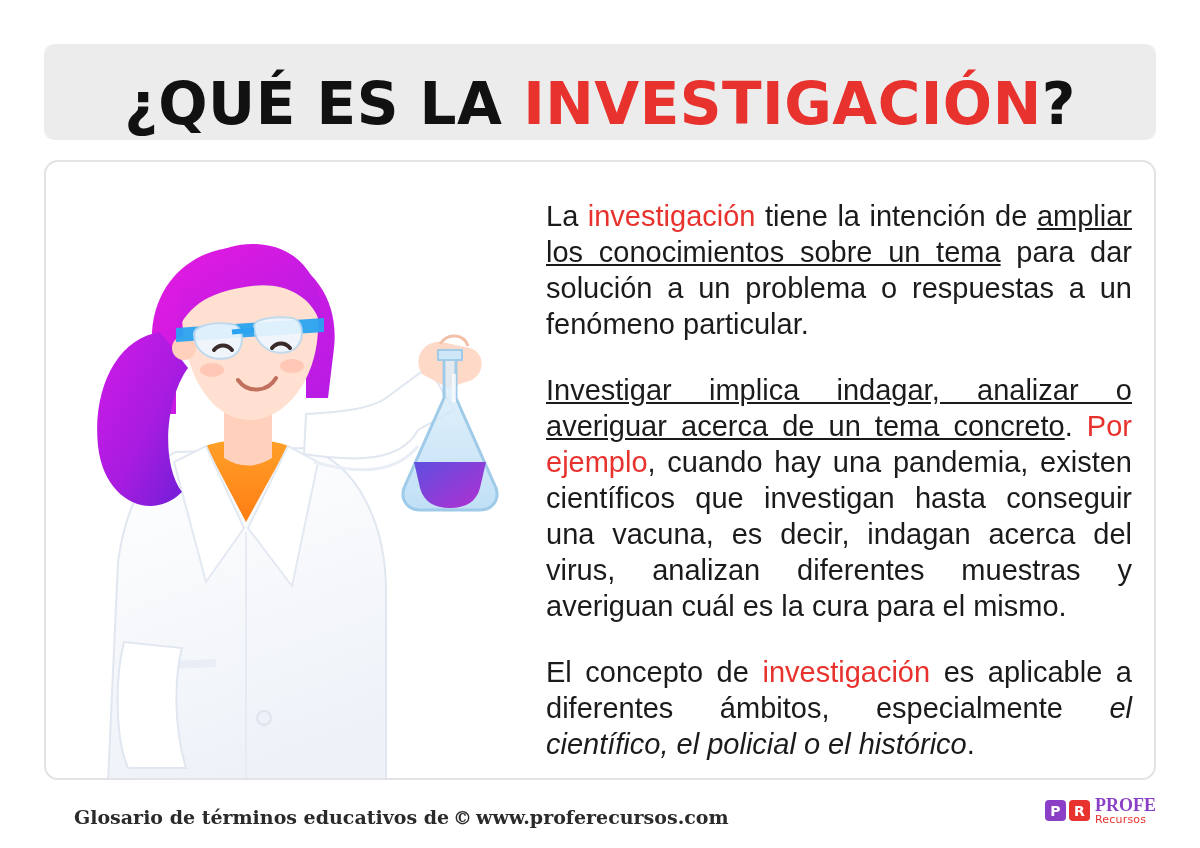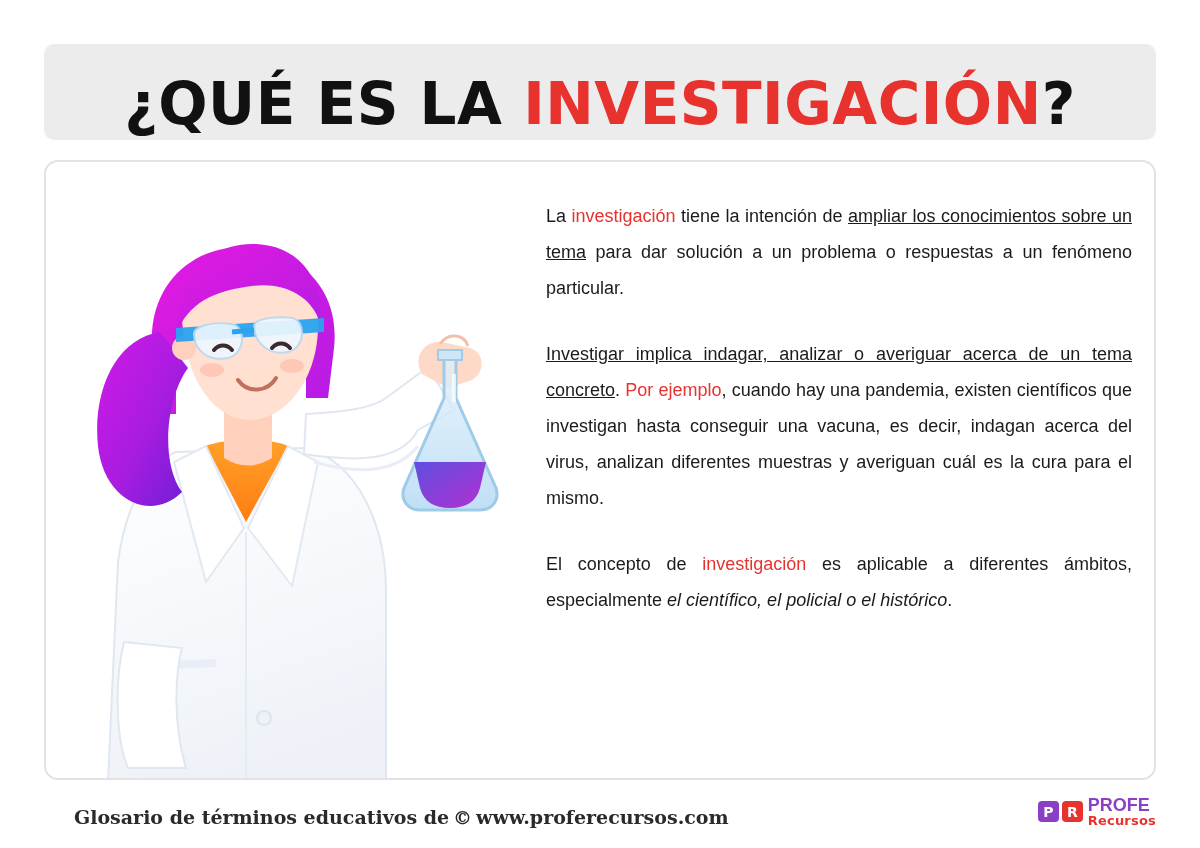--- a/index.html
+++ b/index.html
@@ -72,21 +72,21 @@
   .illustration svg {
     display: block;
   }
 
   
   .text-col {
     position: absolute;
     left: 500px;
     top: 36px;
     width: 586px;
-    font-size: 18px;
+    font-size: 29px;
     line-height: 36px;
     color: #1b1b1b;
     text-align: justify;
     text-justify: inter-word;
     font-family: "Liberation Sans", sans-serif;
   }
   .para { margin: 0 0 30px 0; }
   .para:last-child { margin-bottom: 4px; }
   .red { color: #e8322e; }
   .u { text-decoration: underline; }
@@ -136,29 +136,29 @@
     display: flex; align-items: center; justify-content: center;
   }
   .sq-p { background: #8b3fc6; }
   .sq-r { background: #e8322e; }
   .brand-words {
     display: flex;
     flex-direction: column;
     line-height: 1.0;
   }
   .brand-top {
-    font-family: Liberation Sans, sans-serif;
+    font-family: Liberation Serif, serif;
     font-weight: bold;
     font-size: 18px;
     color: #8b3fc6;
   }
   .brand-bottom {
     font-family: "DejaVu Sans", sans-serif;
-    font-weight: bold;
-    font-size: 13px;
+    font-weight: normal;
+    font-size: 11px;
     color: #e8322e;
     letter-spacing: 0.2px;
   }
 </style>
 </head>
 <body>
 
 <div class="page">
 
   <div class="title-banner">

